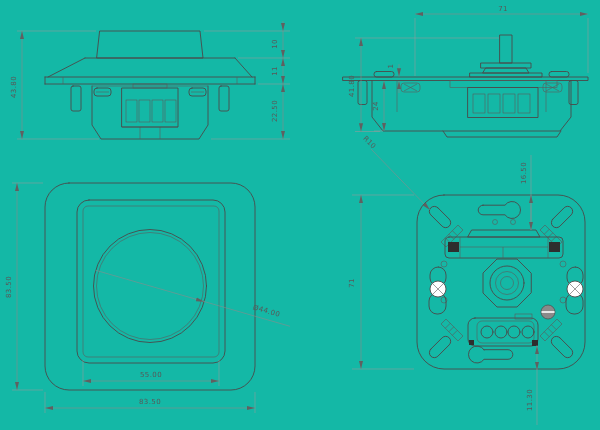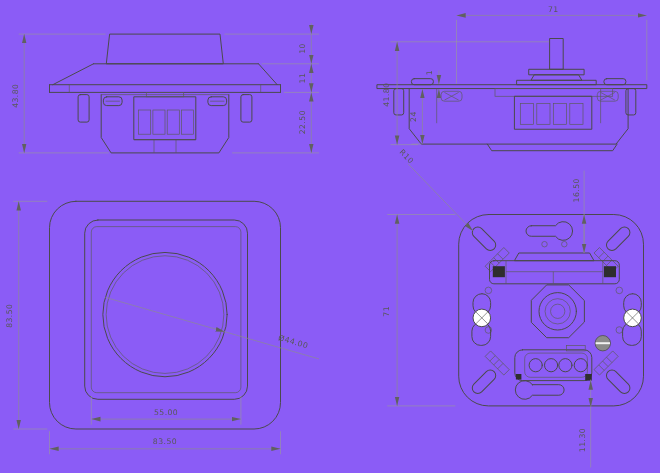--- a/index.html
+++ b/index.html
@@ -1,16 +1,16 @@
 <!DOCTYPE html>
 <html><head>
 <meta charset="utf-8">
 <style>
   html,body{margin:0;padding:0;background:#ffffff;}
-  .canvas{position:relative;width:600px;height:430px;background:#8b5cf6;overflow:hidden;}
+  .canvas{position:relative;width:600px;height:430px;background:#14b8a6;overflow:hidden;}
   svg{display:block;}
   .obj{stroke:#4a4a4a;stroke-width:0.9;fill:none;stroke-linejoin:round;stroke-linecap:round;}
   .objw{stroke:#4a4a4a;stroke-width:0.9;fill:#ffffff;stroke-linejoin:round;}
   .thin{stroke:#5a5a5a;stroke-width:0.6;fill:none;}
   .dim{stroke:#8c8c8c;stroke-width:0.6;fill:none;}
   .ext{stroke:#9a9a9a;stroke-width:0.55;fill:none;}
   .darkfill{fill:#2e2e2e;stroke:none;}
   .greyfill{fill:#8a8a8a;stroke:#4a4a4a;stroke-width:0.7;}
   text.lbl{fill:#585858;font-family:"DejaVu Sans",sans-serif;font-size:7px;letter-spacing:0.4px;text-anchor:middle;}
 </style>

